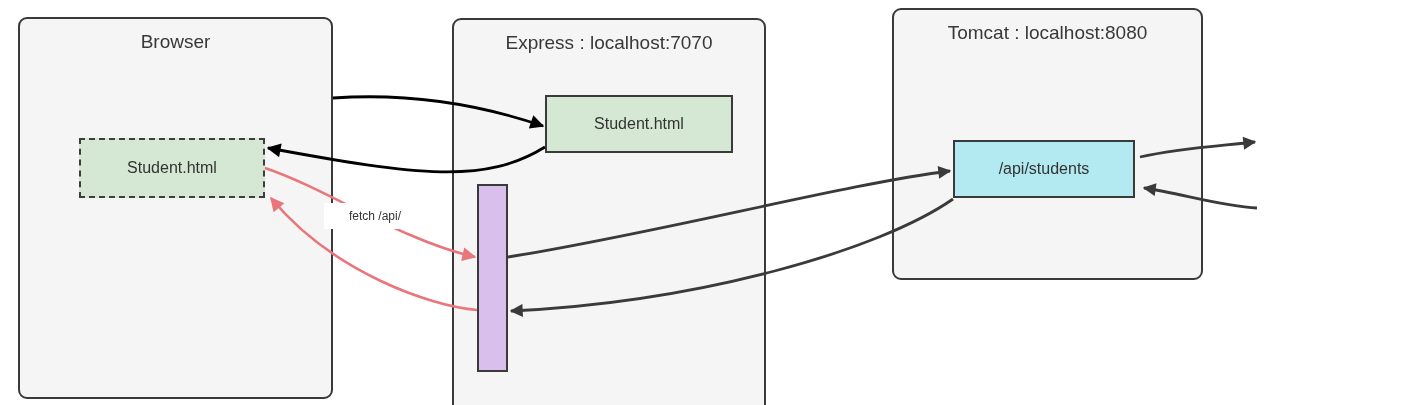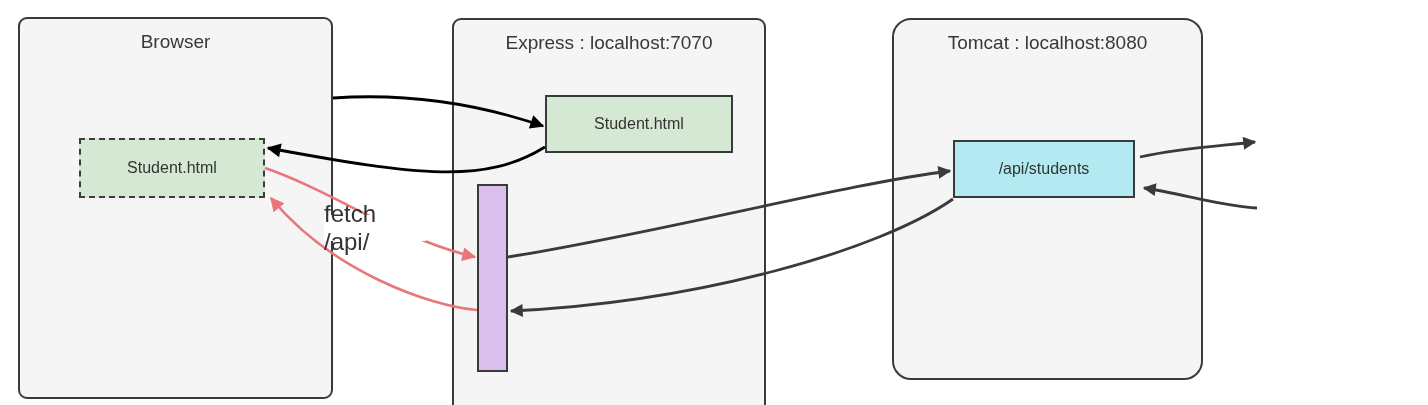--- a/index.html
+++ b/index.html
@@ -29,21 +29,21 @@
     position:absolute;
     box-sizing:border-box;
     display:flex;
     align-items:center;
     justify-content:center;
     font-size:16px;
     color:#333333;
   }
   #browser-box   { left:18px;  top:17px;  width:315px; height:382px; }
   #express-box   { left:452px; top:18px;  width:314px; height:404px; }
-  #tomcat-box    { left:892px; top:18px;  width:311px; height:362px;border-radius:19px; }
+  #tomcat-box    { left:892px; top:8px;  width:311px; height:272px; }
 
   #browser-student-box {
     left:79px; top:138px; width:186px; height:60px;
     background:#d5e8d4;
     border:2.5px dashed #3d3d3d;
   }
   #express-student-box {
     left:545px; top:95px; width:188px; height:58px;
     background:#d5e8d4;
     border:2.5px solid #3a3a3a;
@@ -68,24 +68,23 @@
   }
   #arrow-layer {
     position:absolute;
     left:0; top:0; width:1428px; height:405px;
     pointer-events:none;
   }
   #fetch-label {
     position:absolute;
     left:324px; top:203px; width:102px; height:26px;
     background:#ffffff;
-    display:flex; align-items:center; justify-content:flex-start;
-    font-size:24px;
+    display:flex; align-items:center; justify-content:center;
+    font-size:12px;
     color:#333333;
-    margin-top:12px;
   }
 </style>
 </head>
 <body>
 
 <div id="canvas">
 
   <div class="container-box" id="browser-box">
     <div class="container-title">Browser</div>
   </div>

